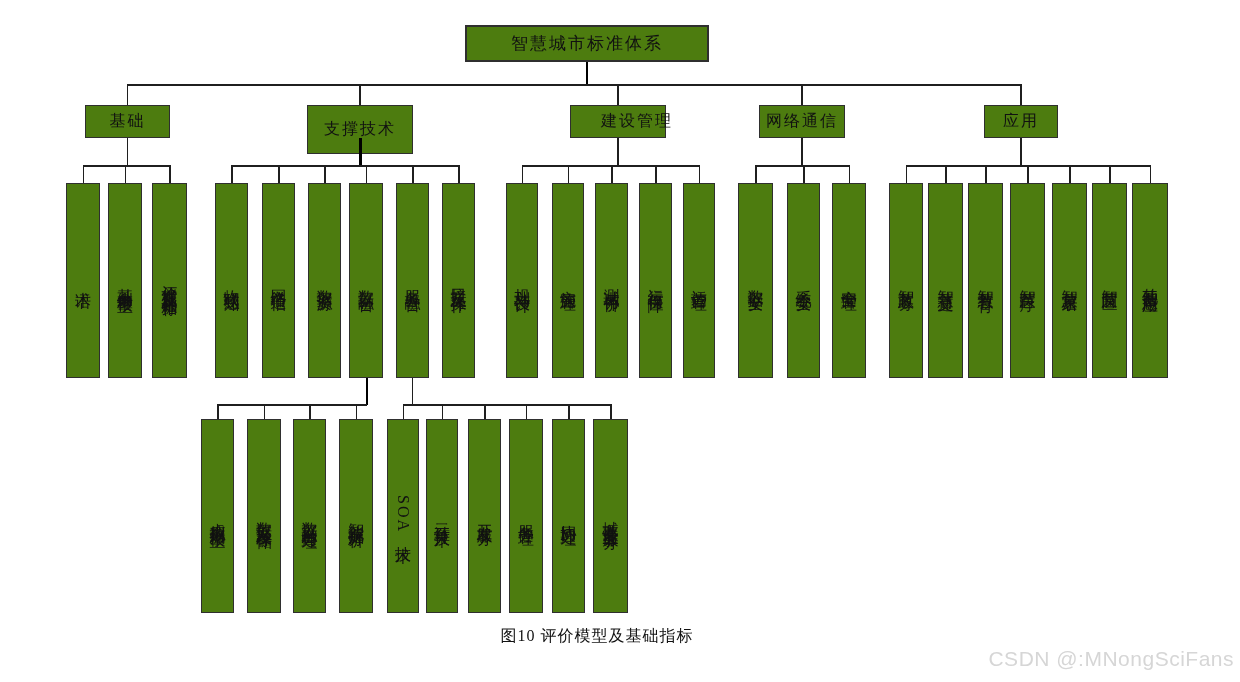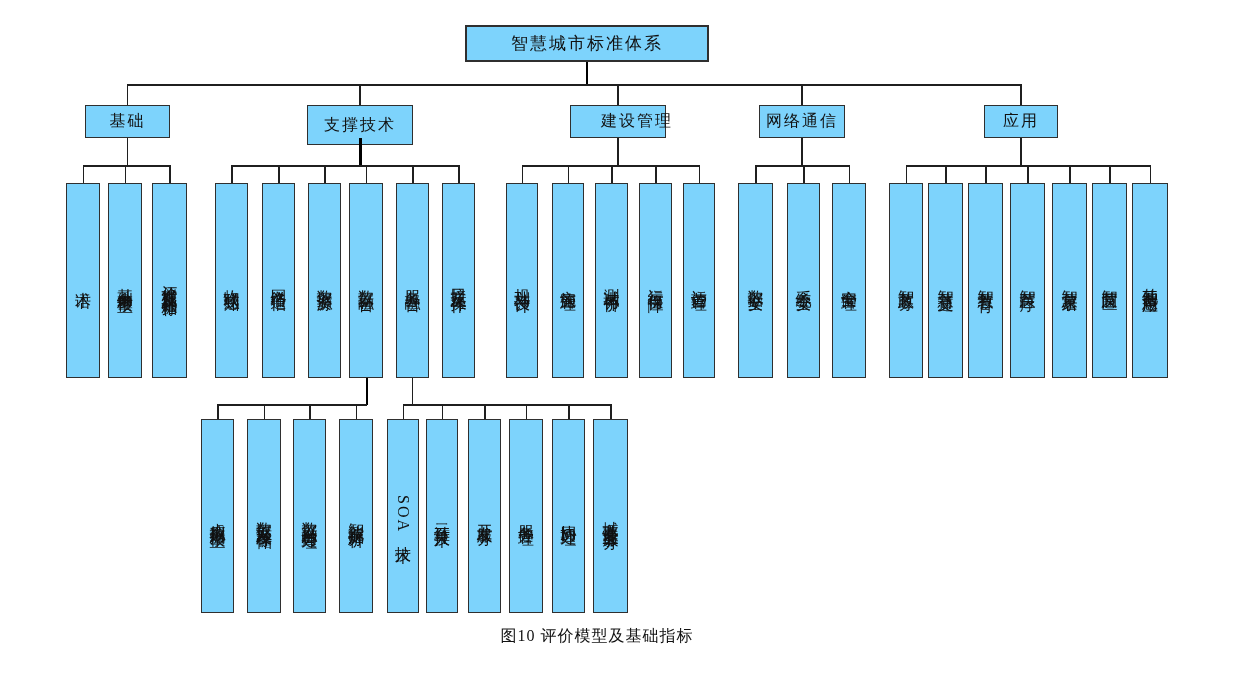--- a/index.html
+++ b/index.html
@@ -1,18 +1,18 @@
 <!DOCTYPE html>
 <html><head>
 <meta charset="utf-8">
 <style>
   html,body{margin:0;padding:0;background:#ffffff;}
   #stage{position:relative;width:1240px;height:682px;background:#ffffff;overflow:hidden;
          font-family:"Liberation Serif","DejaVu Serif",serif;color:#111111;}
-  .box{position:absolute;background:#7dd3fc;border:1.5px solid #2f2f2f;box-sizing:border-box;
+  .box{position:absolute;background:#4d7c0f;border:1.5px solid #2f2f2f;box-sizing:border-box;
        display:flex;align-items:center;justify-content:center;}
   .hbox{font-size:16px;letter-spacing:2px;white-space:nowrap;}
   .root{font-size:17px;border-width:2px;}
   .vbox{writing-mode:vertical-rl;text-orientation:mixed;font-size:16px;letter-spacing:2px;
         line-height:1;}
   .line{position:absolute;background:#1f1f1f;}
   .thick{background:#000000;}
   .caption{position:absolute;left:287px;top:626px;width:620px;text-align:center;
            font-size:16px;letter-spacing:1px;color:#111111;}
   .watermark{position:absolute;top:647px;right:6px;font-family:"Liberation Sans","DejaVu Sans",sans-serif;
@@ -27,21 +27,21 @@
 
   <div class="line thick" style="left:586px;top:62px;width:2px;height:22px;"></div>
   <div class="line" style="left:126.5px;top:84px;width:895px;height:2px;"></div>
   <div class="line" style="left:126.5px;top:84px;width:1.5px;height:21px;"></div>
   <div class="line" style="left:359px;top:84px;width:1.5px;height:21px;"></div>
   <div class="line" style="left:617px;top:84px;width:1.5px;height:21px;"></div>
   <div class="line" style="left:801px;top:84px;width:1.5px;height:21px;"></div>
   <div class="line" style="left:1020px;top:84px;width:1.5px;height:21px;"></div>
 
   <div class="box hbox" style="left:85px;top:105px;width:85px;height:33px;">基础</div>
-  <div class="box hbox" style="left:307px;top:105px;width:106px;height:40px;">支撑技术</div>
+  <div class="box hbox" style="left:307px;top:105px;width:106px;height:49px;">支撑技术</div>
   <div class="box hbox" style="left:570px;top:105px;width:96px;height:33px;padding-left:38px;">建设管理</div>
   <div class="box hbox" style="left:759px;top:105px;width:86px;height:33px;">网络通信</div>
   <div class="box hbox" style="left:984px;top:105px;width:74px;height:33px;">应用</div>
 
   <div class="line" style="left:126.5px;top:138px;width:1.5px;height:28px;"></div>
   <div class="line thick" style="left:359px;top:138px;width:2.5px;height:28px;"></div>
   <div class="line" style="left:617px;top:138px;width:1.5px;height:28px;"></div>
   <div class="line" style="left:801px;top:138px;width:1.5px;height:28px;"></div>
   <div class="line" style="left:1020px;top:138px;width:1.5px;height:28px;"></div>
 
@@ -132,14 +132,15 @@
 
   <div class="box vbox" style="left:387px;top:419px;width:32px;height:194px;">SOA技术</div>
   <div class="box vbox" style="left:426px;top:419px;width:32px;height:194px;">云计算技术</div>
   <div class="box vbox" style="left:468px;top:419px;width:33px;height:194px;">开发服务</div>
   <div class="box vbox" style="left:509px;top:419px;width:34px;height:194px;">服务管理</div>
   <div class="box vbox" style="left:552px;top:419px;width:33px;height:194px;">协同处理</div>
   <div class="box vbox" style="left:593px;top:419px;width:35px;height:194px;">城市共性业务服务</div>
 
   <div class="caption">图10 评价模型及基础指标</div>
 
+  <div class="watermark">CSDN @:MNongSciFans</div>
 
 </div>
 
 </body></html>

